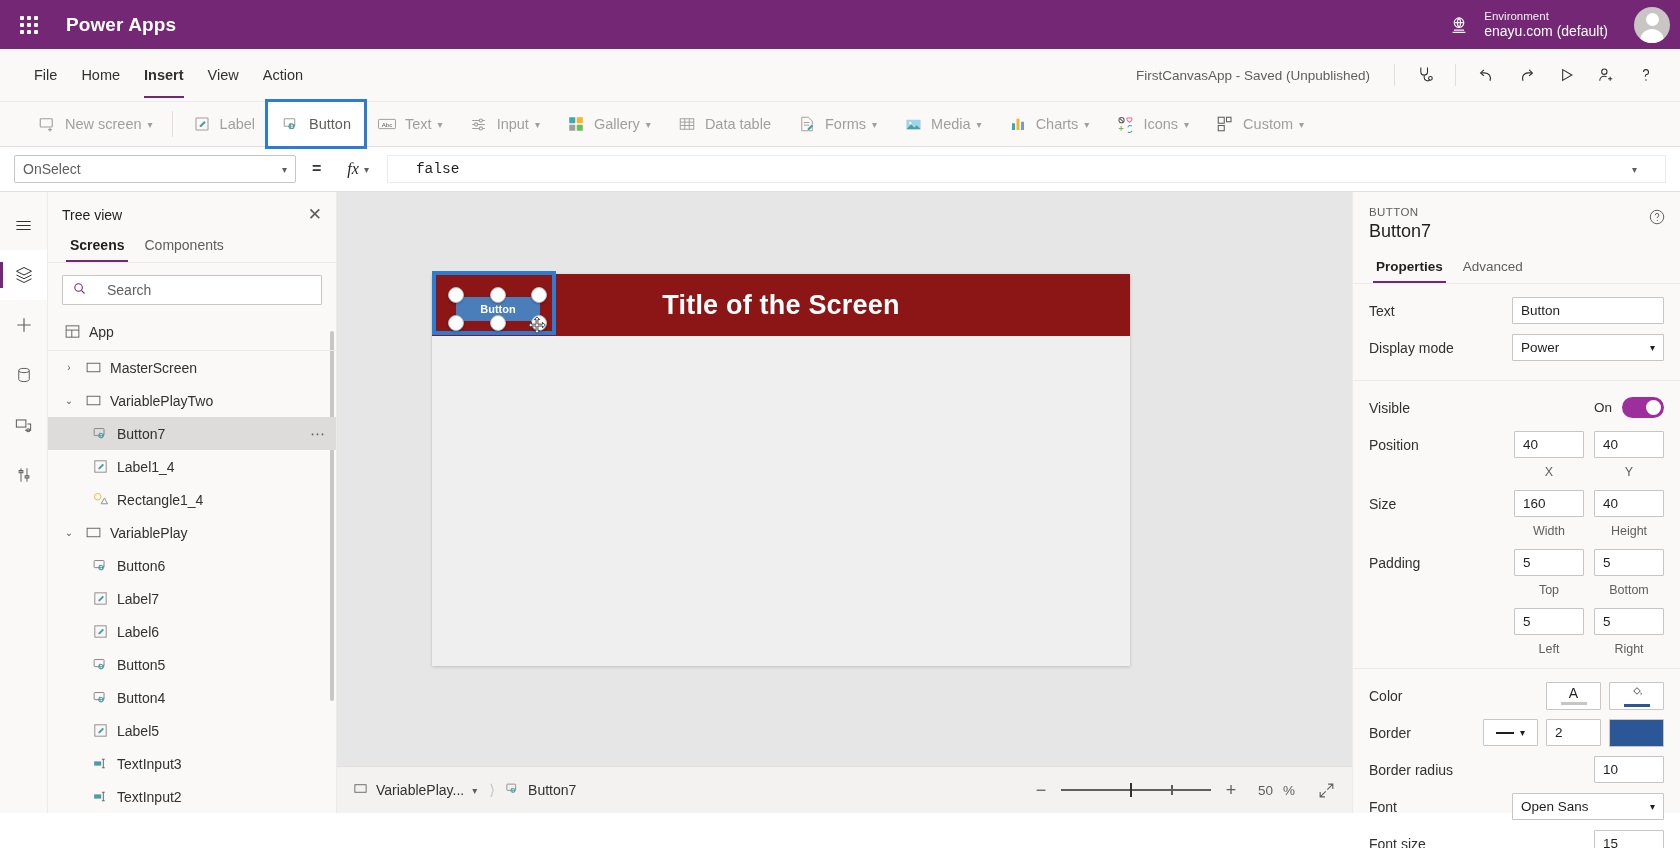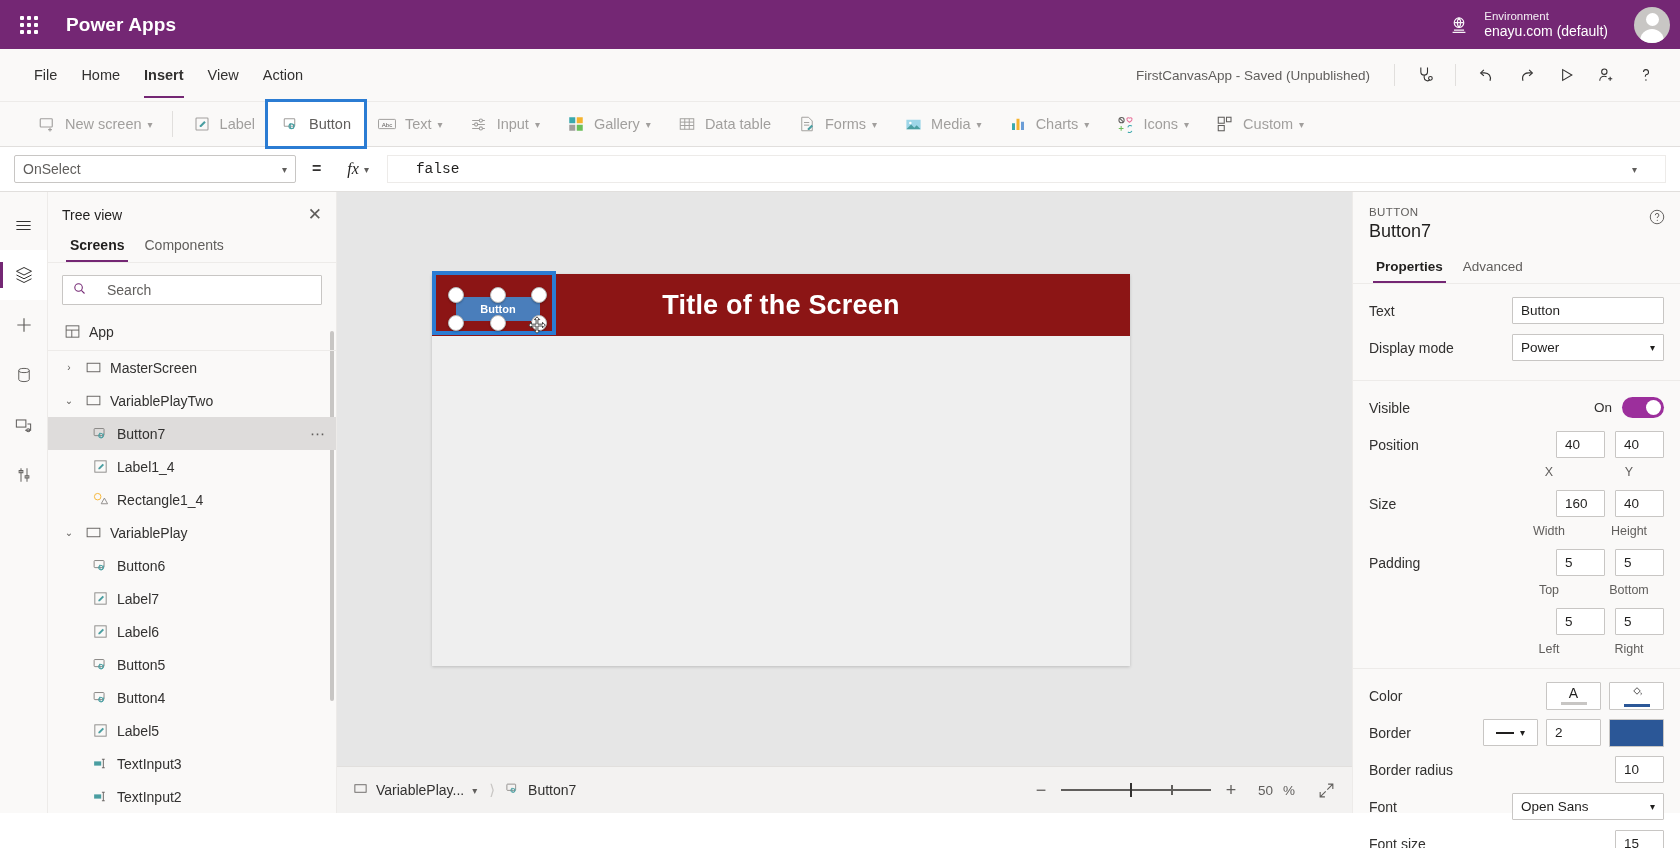--- a/index.html
+++ b/index.html
@@ -192,21 +192,21 @@
   .ctl-input {
     height:27px; border:1px solid #c8c6c4; background:#fff; font-size:13.5px; color:#201f1e;
     display:flex; align-items:center; padding:0 8px; border-radius:1px;
   }
   .ctl-select {
     height:27px; border:1px solid #c8c6c4; background:#fff; font-size:13.5px; color:#201f1e;
     display:flex; align-items:center; padding:0 8px; border-radius:1px; cursor:pointer;
   }
   .ctl-select .chev { margin-left:auto; font-size:10px; color:#201f1e; padding-left:6px; }
   .w-wide { width:152px; }
-  .w-half { width:49px; }
+  .w-half { width:70px; }
   .pair { display:flex; gap:10px; }
   .sub { display:flex; gap:10px; margin:2px 0 8px 0; }
   .sublabel { width:70px; text-align:center; font-size:12.5px; color:#605e5c; }
   .toggle-wrap { display:flex; align-items:center; gap:10px; }
   .toggle-on { font-size:13.5px; color:#323130; }
   .toggle {
     width:42px; height:21px; border-radius:11px; background:#9c2f9c; position:relative; cursor:pointer;
   }
   .toggle:after { content:""; position:absolute; right:3px; top:3px; width:15px; height:15px; border-radius:50%; background:#fff; }
   .colorbtn {

